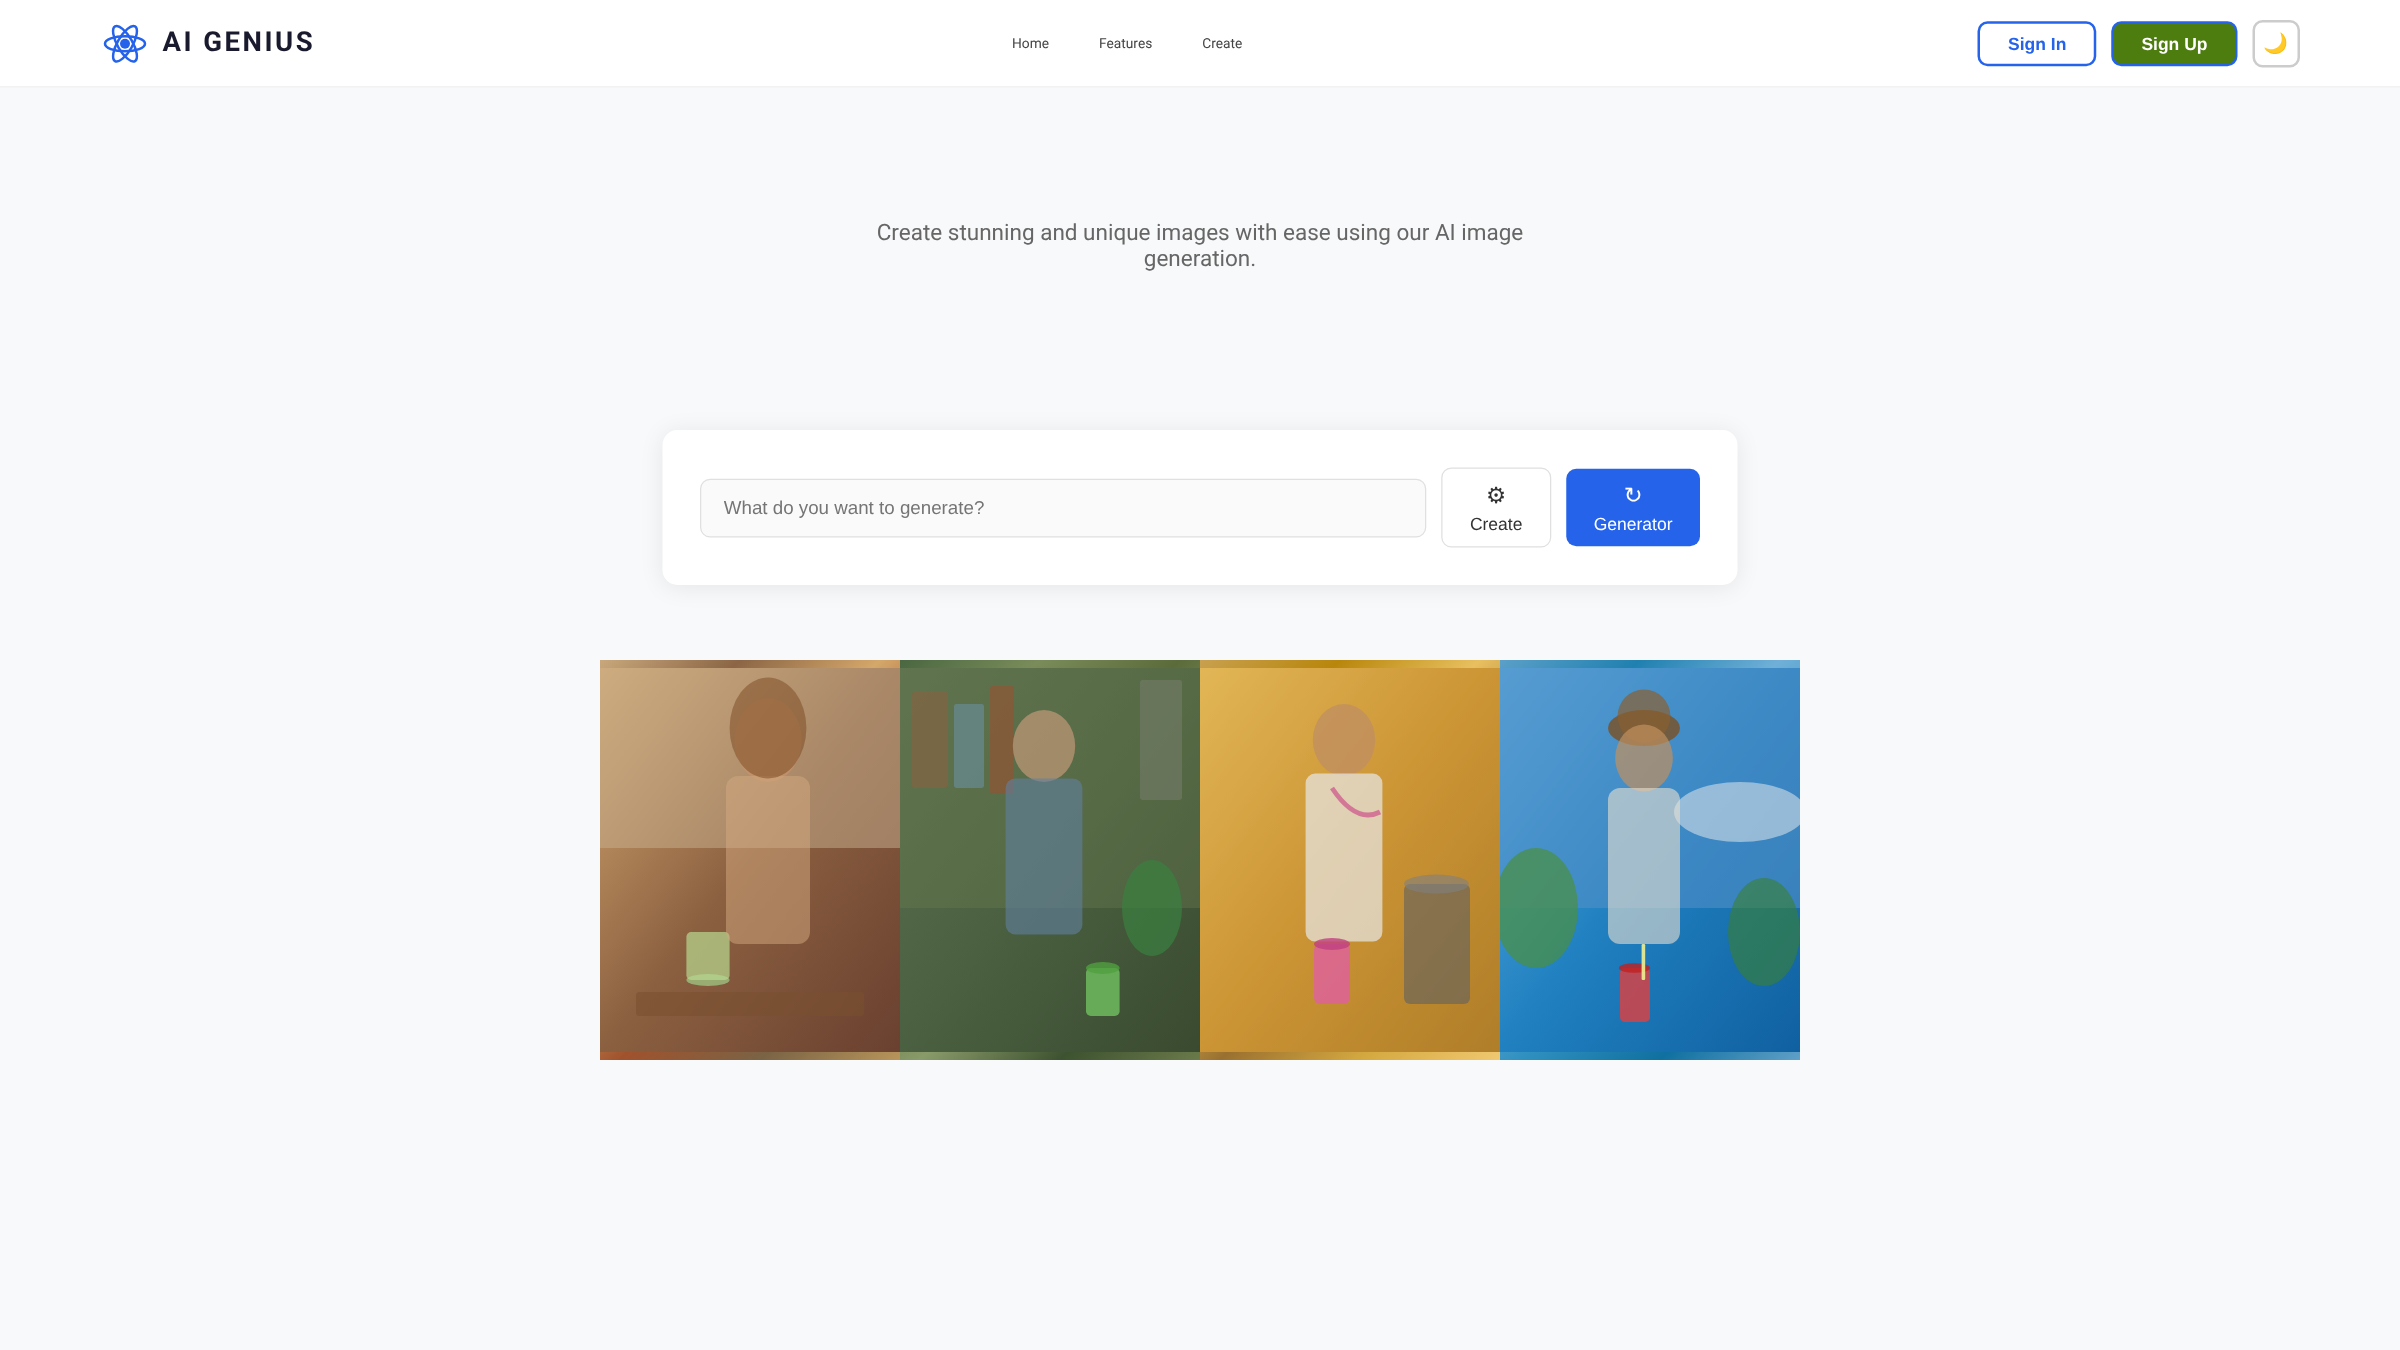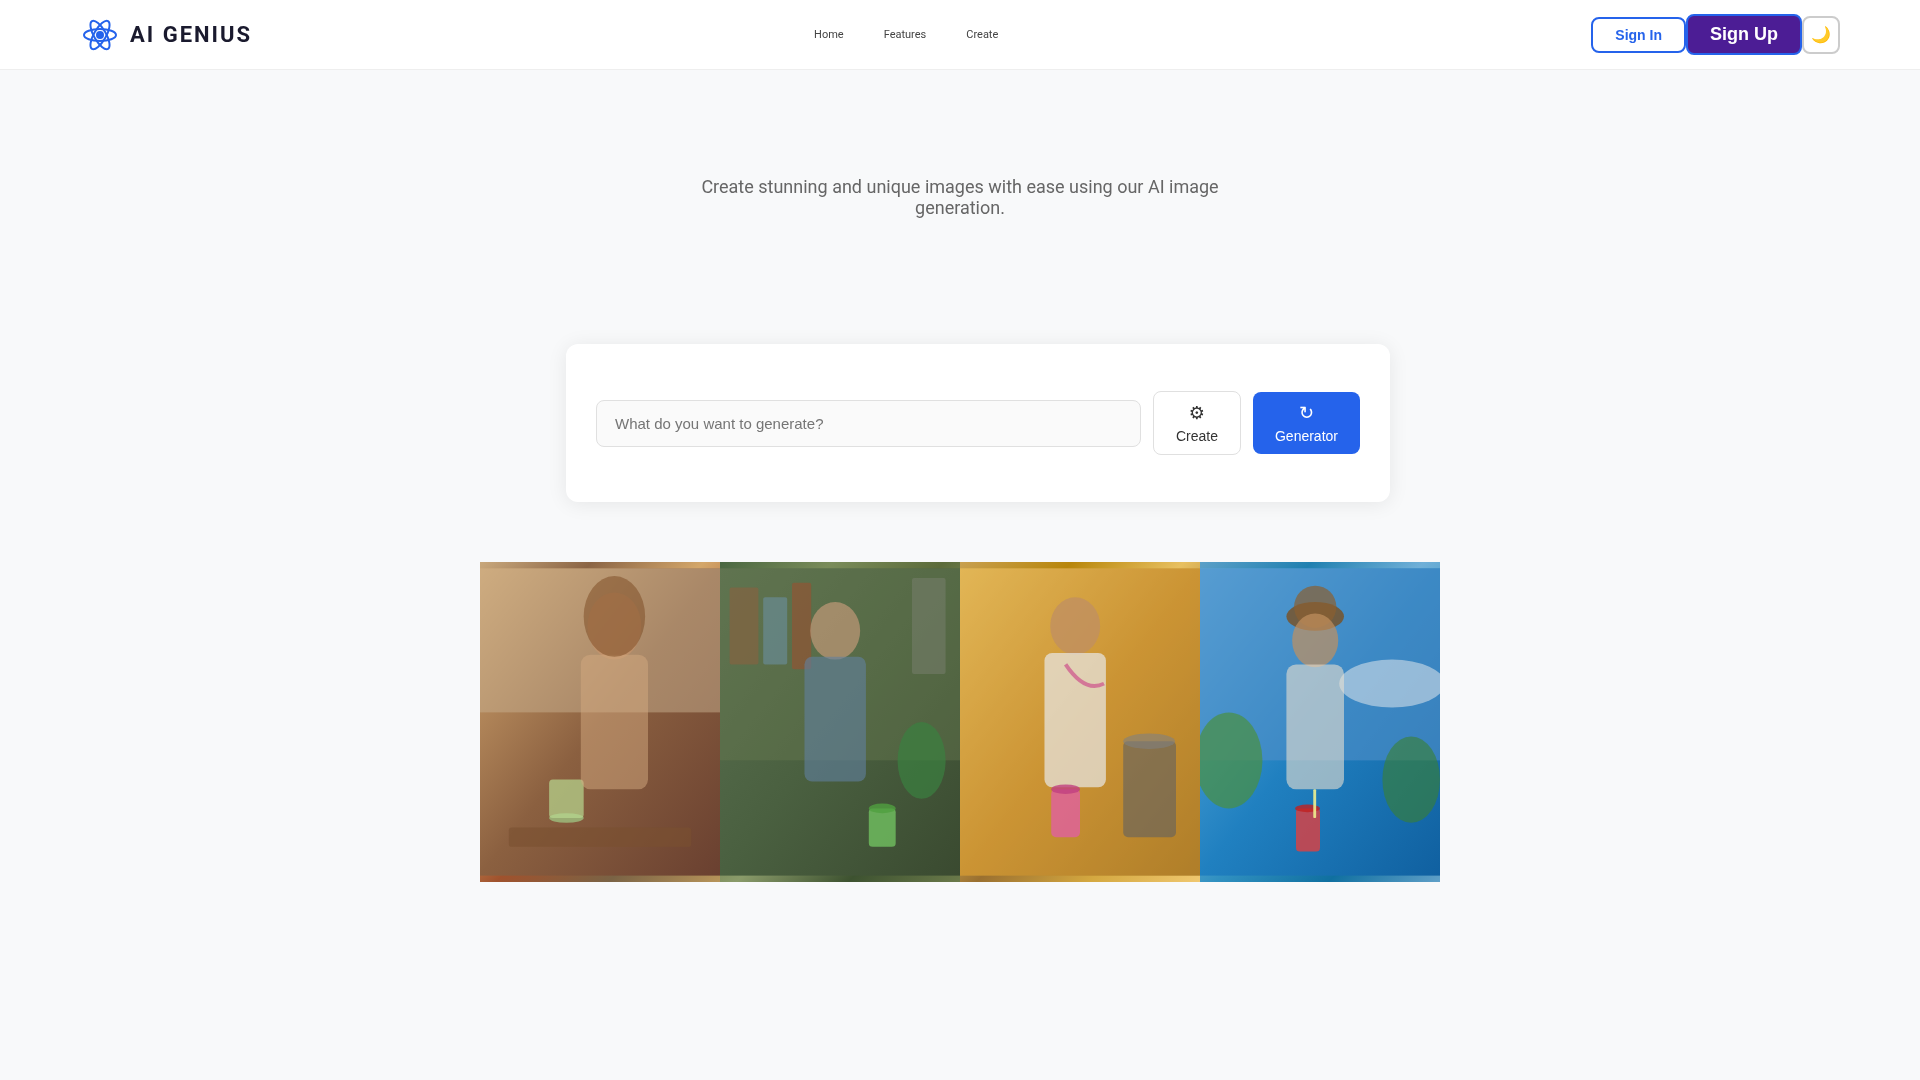--- a/index.html
+++ b/index.html
@@ -58,41 +58,42 @@
     .nav-link {
       font-size: 11px;
       color: #444;
       text-decoration: none;
       cursor: pointer;
     }
 
     .nav-actions {
       display: flex;
       align-items: center;
+      gap: 12px;
       margin-left: 31px;
     }
 
     .btn-sign-in {
       padding: 8px 22px;
       border: 2px solid #2563eb;
       border-radius: 8px;
       background: transparent;
       color: #2563eb;
       font-size: 14px;
       font-weight: 600;
       cursor: pointer;
     }
 
     .btn-sign-up {
       padding: 8px 22px;
       border: 2px solid #2563eb;
       border-radius: 8px;
-      background: #4c1d95;
+      background: #4d7c0f;
       color: #fff;
-      font-size: 18px;
+      font-size: 14px;
       font-weight: 600;
       cursor: pointer;
     }
 
     .btn-theme {
       width: 38px;
       height: 38px;
       border: 2px solid #ccc;
       border-radius: 8px;
       background: #fff;
@@ -129,23 +130,22 @@
       justify-content: center;
       margin: 50px auto 60px;
       max-width: 900px;
       padding: 0 20px;
     }
 
     .prompt-wrapper {
       background: #fff;
       border-radius: 12px;
       box-shadow: 0 2px 20px rgba(0,0,0,0.08);
-      padding: 47px 30px;
+      padding: 30px 30px;
       width: 100%;
-      margin-left: 36px;
     }
 
     .prompt-inner {
       display: flex;
       align-items: center;
       gap: 12px;
     }
 
     .prompt-input {
       flex: 1;

